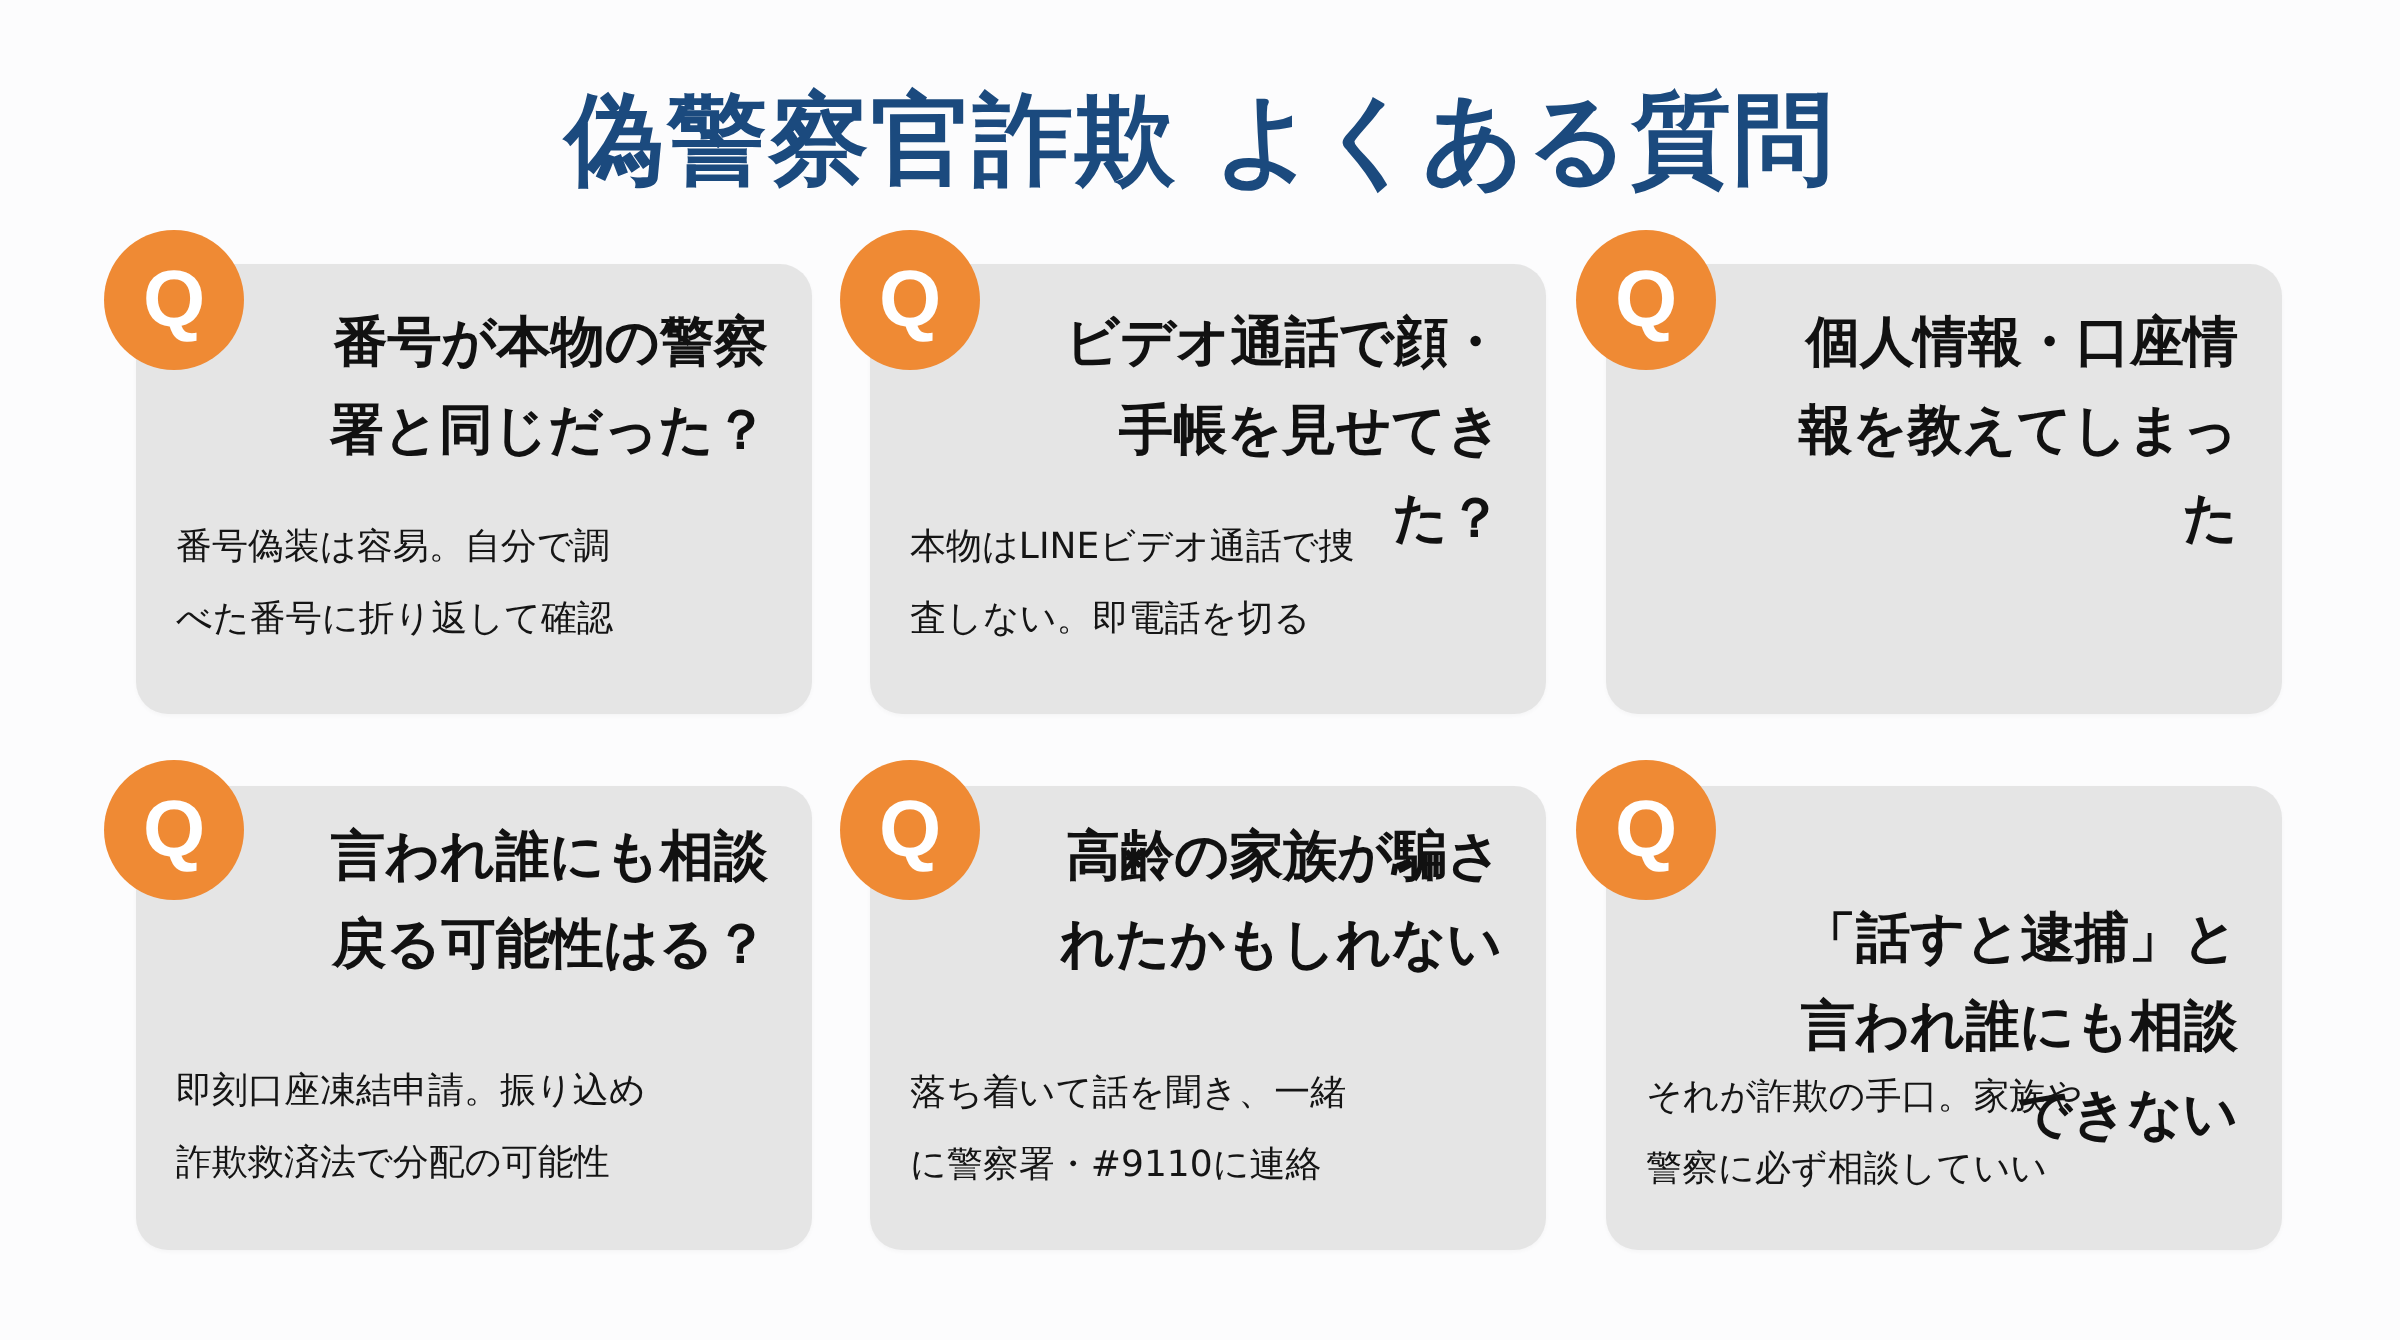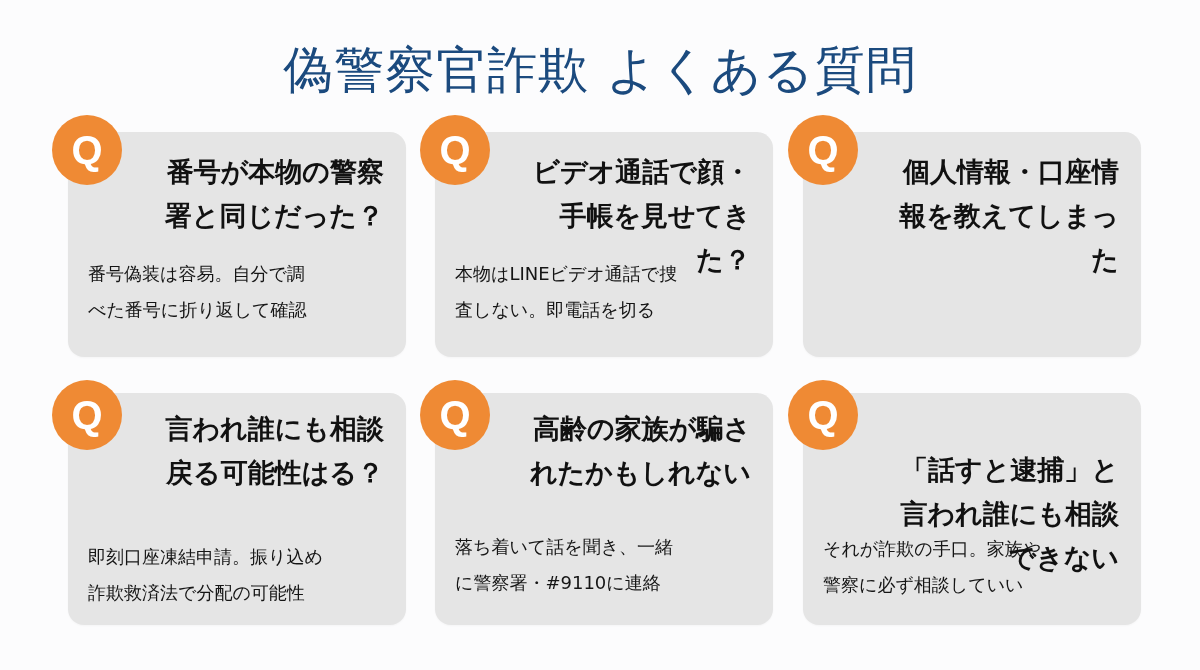--- a/index.html
+++ b/index.html
@@ -5,21 +5,21 @@
     * { box-sizing: border-box; margin: 0; padding: 0; }
     html, body {
       width: 1200px; height: 670px; overflow: hidden;
       background: #fdfdfd;
       font-family: "DejaVu Sans", "Liberation Sans", sans-serif;
     }
     .page { position: relative; width: 1200px; height: 670px; background: #fcfcfd; }
     .title {
       position: absolute; top: 38px; left: 0; width: 1200px;
       text-align: center;
-      font-size: 50px; font-weight: normal; color: #1b4a7e;
+      font-size: 50px; font-weight: bold; color: #1b4a7e;
       letter-spacing: 1px; line-height: 64px;
     }
     .card {
       position: absolute;
       width: 338px;
       background: #e5e5e5;
       border-radius: 16px;
       box-shadow: 0 1px 2px rgba(0,0,0,0.03);
     }
     .card.row1 { top: 132px; height: 225px; }
@@ -75,21 +75,21 @@
   <div class="q-badge" style="left:788px; top:115px;">Q</div>
   <div class="card row1 col3">
     <div class="q-text" style="top:18px;">個人情報・口座情
 報を教えてしまった</div>
   </div>
 
   <div class="q-badge" style="left:52px; top:380px;">Q</div>
   <div class="card row2 col1">
     <div class="q-text" style="top:14px;">言われ誰にも相談
 戻る可能性はる？</div>
-    <div class="a-text" style="top:146px;">即刻口座凍結申請。振り込め
+    <div class="a-text" style="top:136px;font-family:Liberation Mono, monospace;">即刻口座凍結申請。振り込め
 詐欺救済法で分配の可能性</div>
   </div>
 
   <div class="q-badge" style="left:420px; top:380px;">Q</div>
   <div class="card row2 col2">
     <div class="q-text" style="top:14px;">高齢の家族が騙さ
 れたかもしれない</div>
     <div class="a-text" style="top:136px;">落ち着いて話を聞き、一緒
 に警察署・#9110に連絡</div>
   </div>

